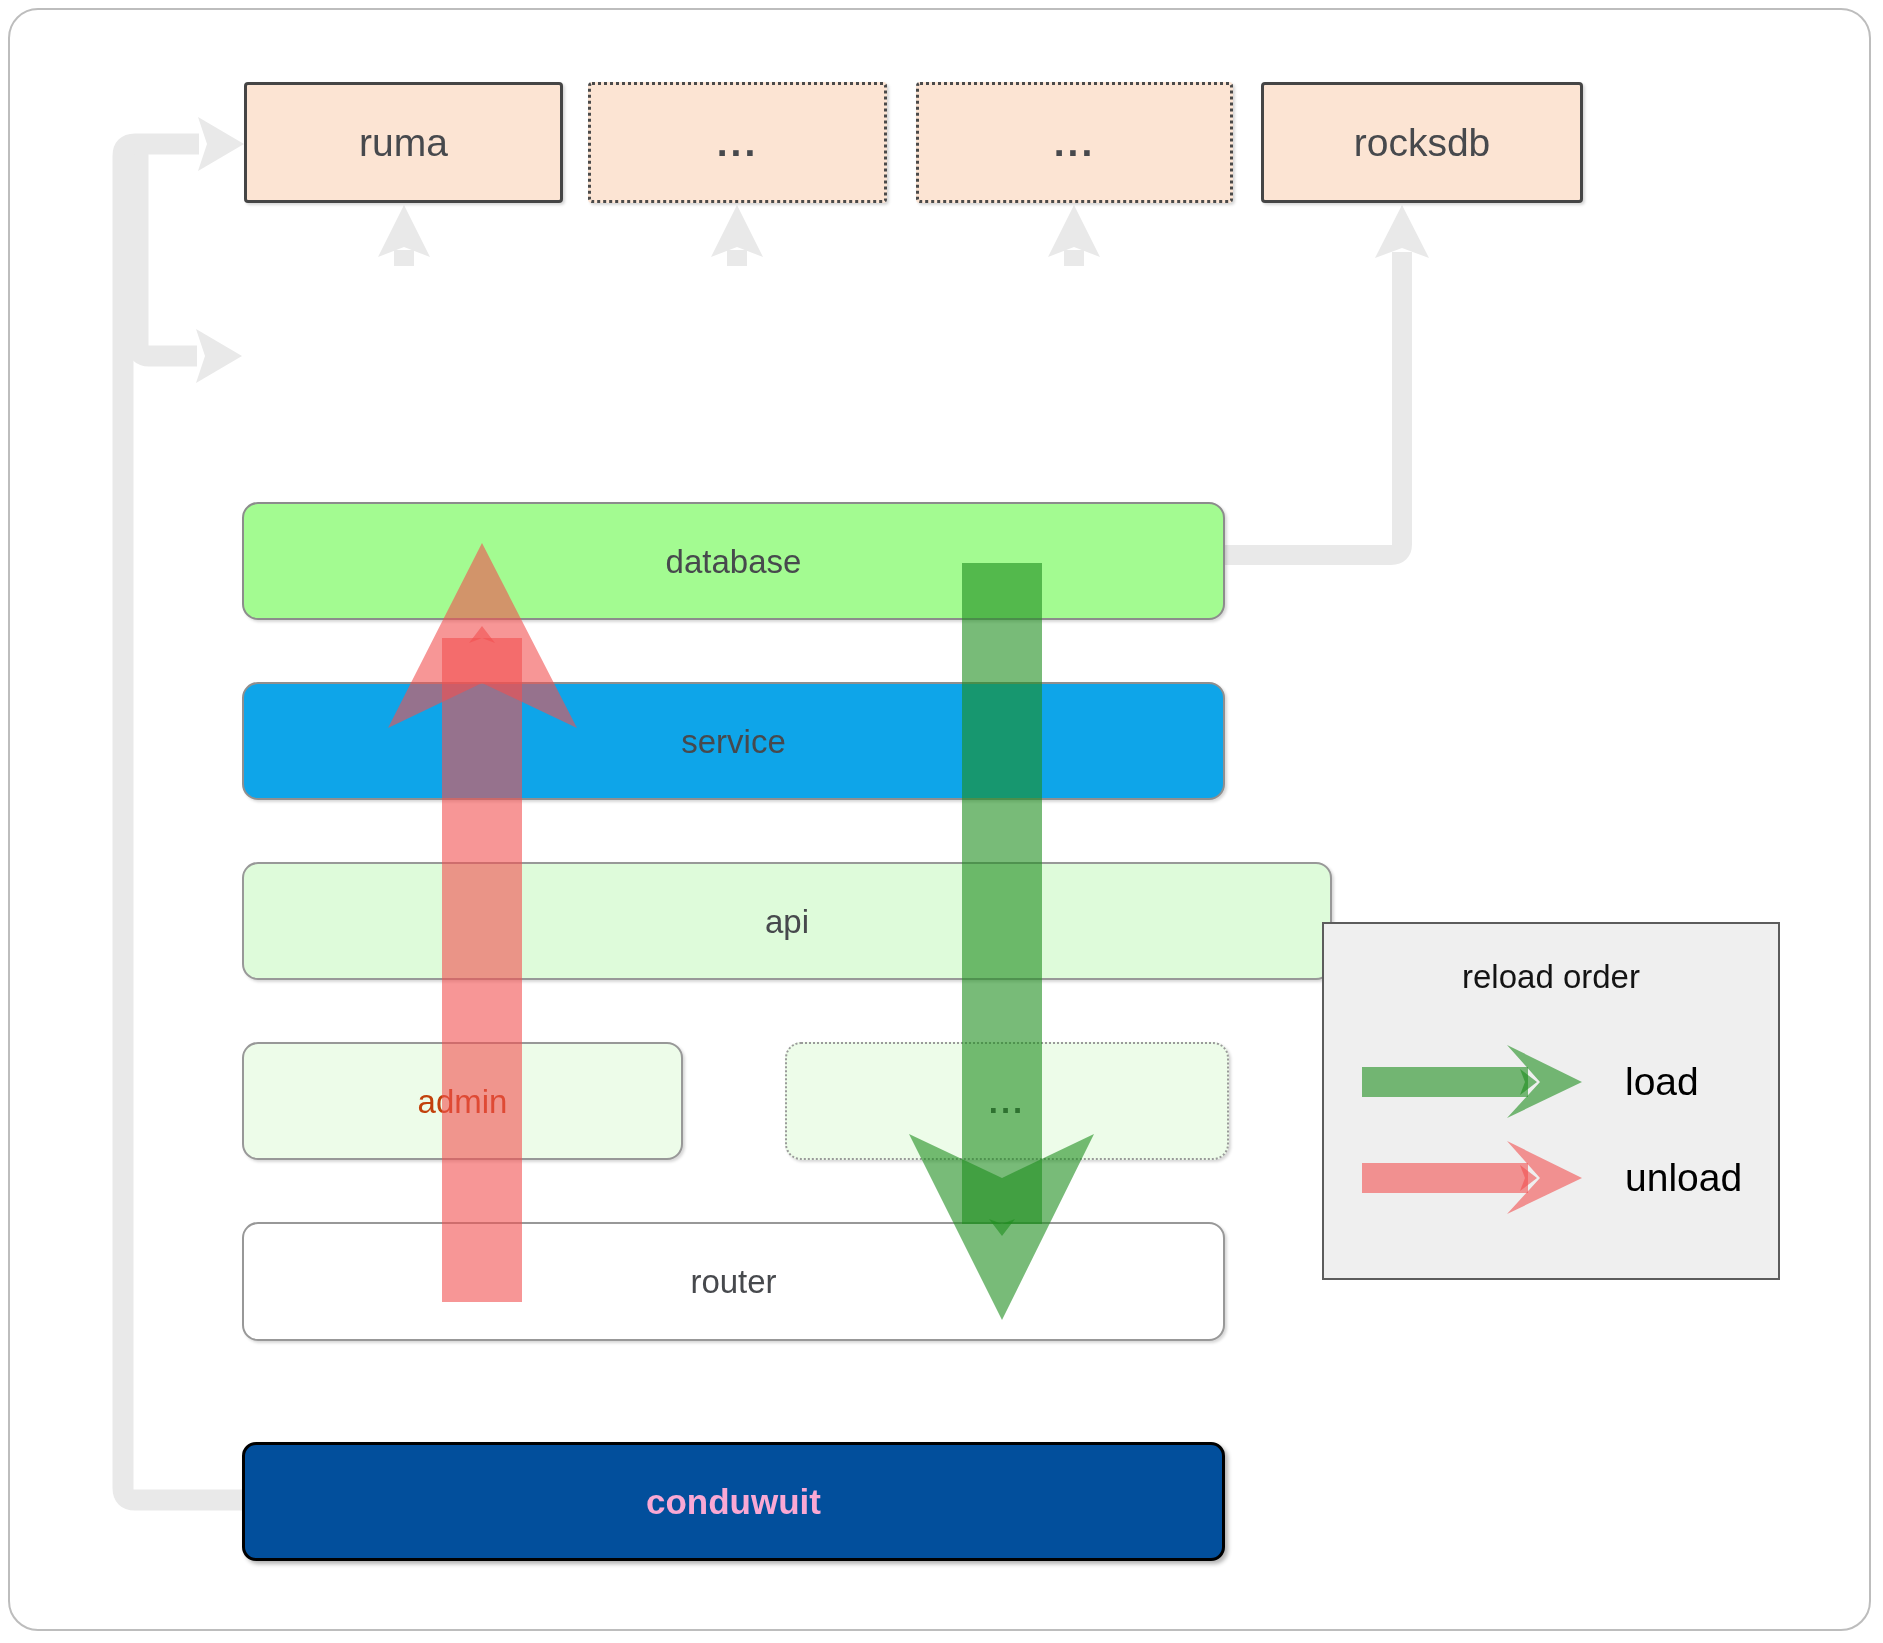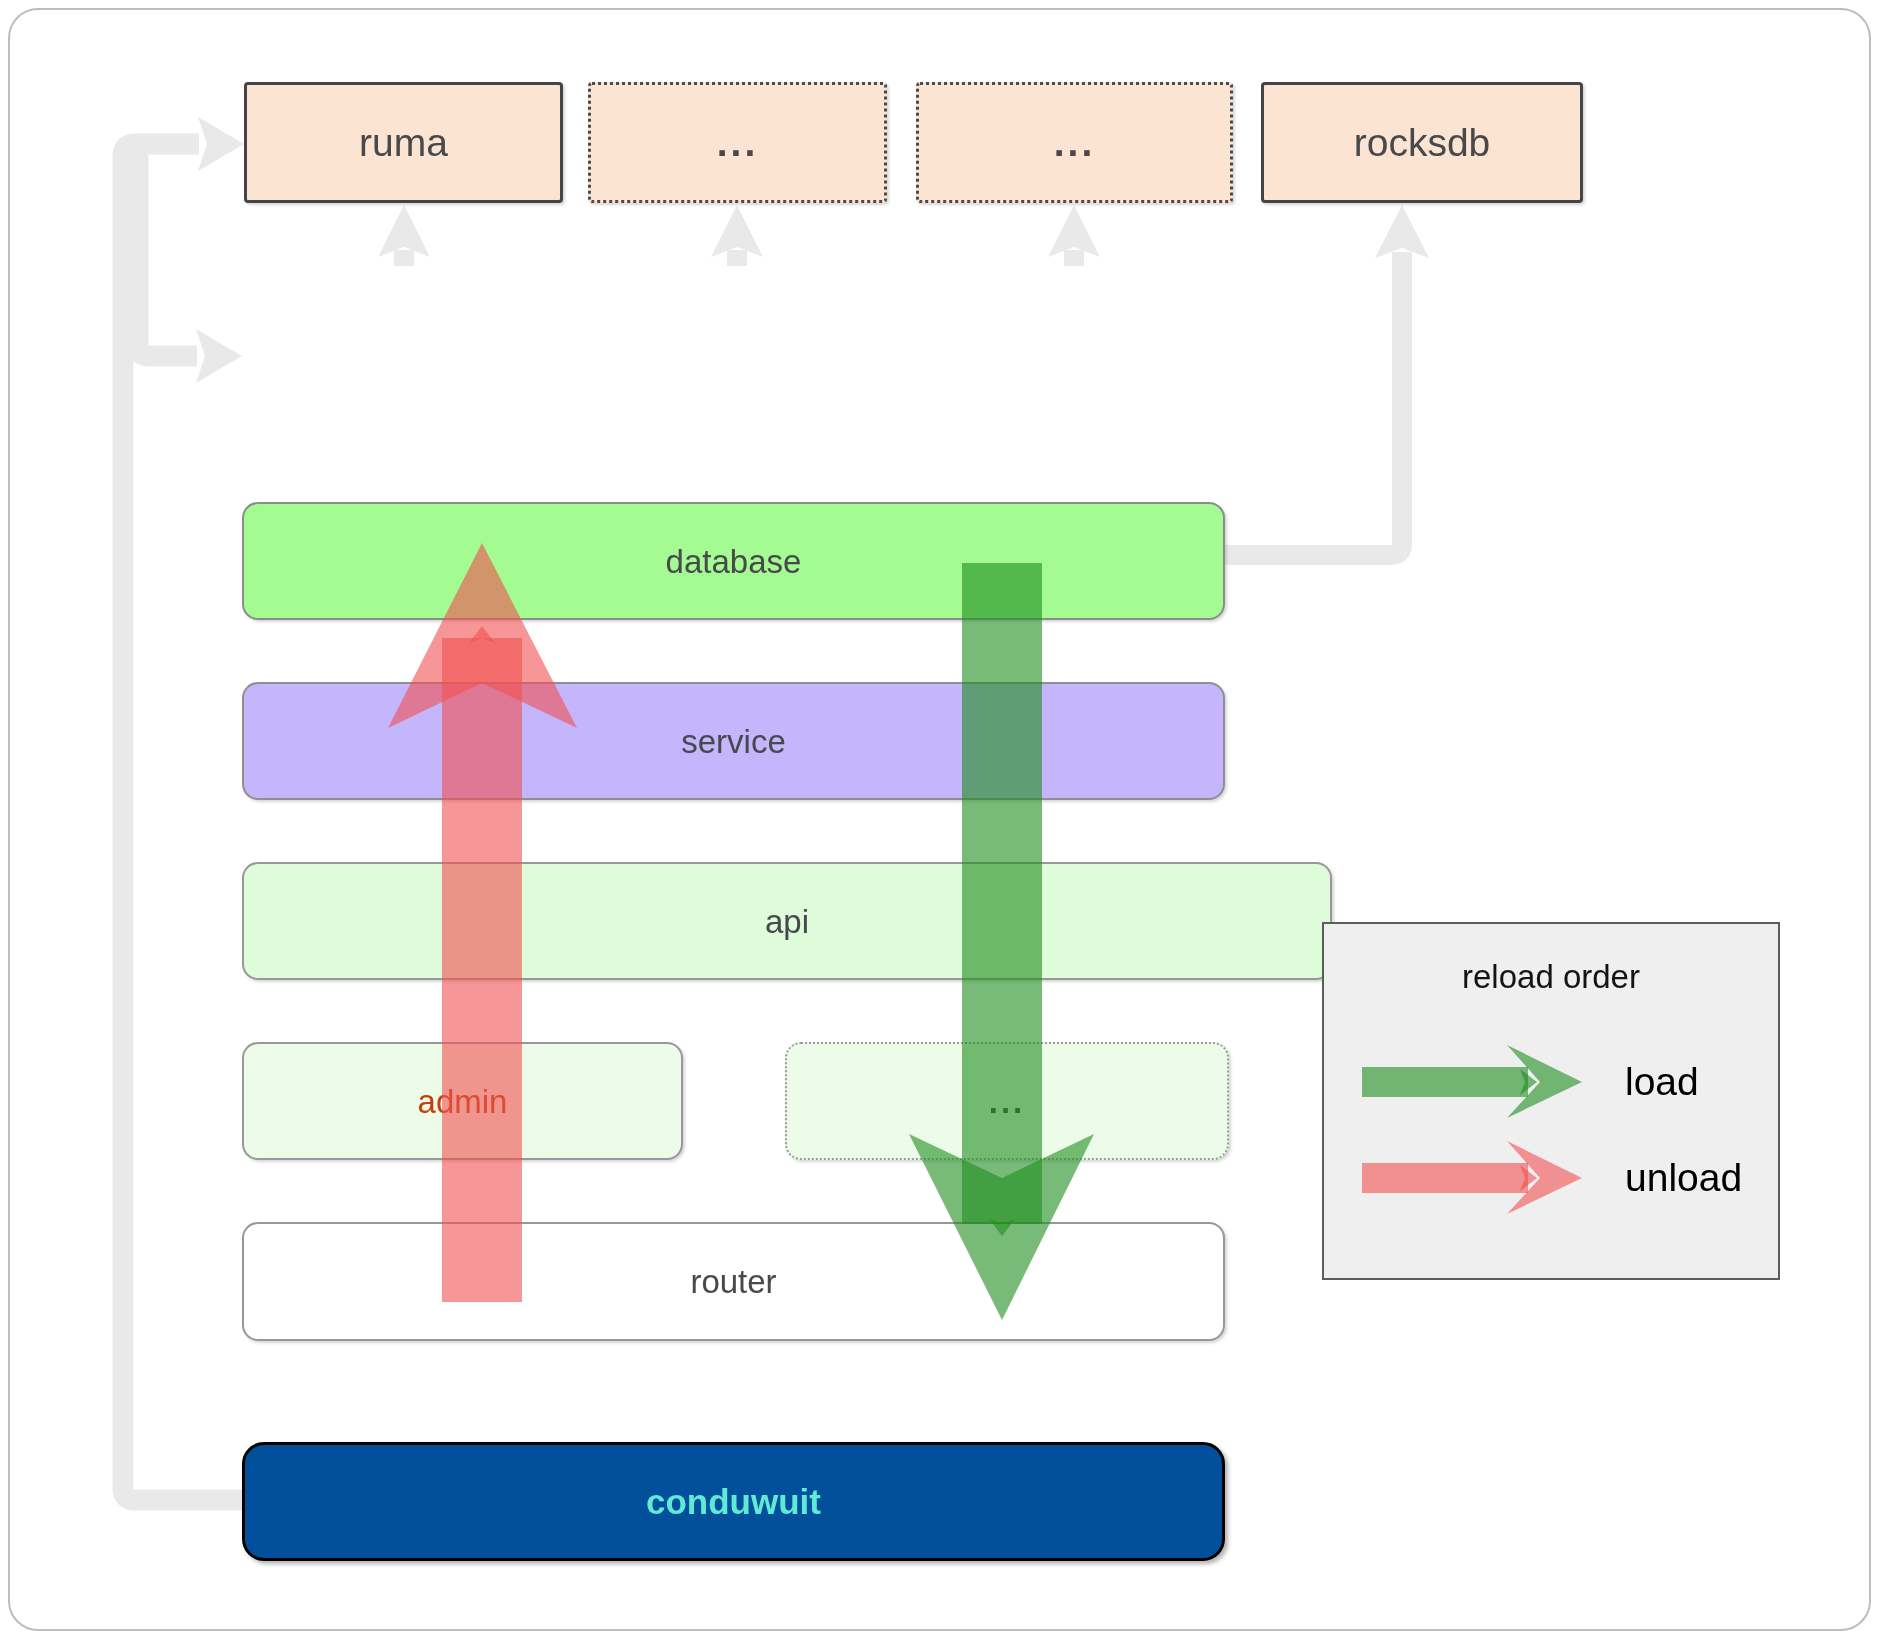--- a/index.html
+++ b/index.html
@@ -16,28 +16,28 @@
     position:absolute;display:flex;align-items:center;justify-content:center;
     box-sizing:border-box;border-radius:16px;
     font-size:33px;font-weight:500;line-height:1;color:#47494d;
     box-shadow:2px 2px 3px rgba(0,0,0,.16);
   }
   .top{border-radius:4px;font-size:39px;}
   .peach{background:#fce4d3;border:3px solid #454545;}
   .peach.dotted{border:3px dotted #4a4a4a;}
   .core{background:#d4e5fb;border:2px solid #8c8c8c;}
   .database{background:#a3fb91;border:2px solid #8c8c8c;}
-  .service{background:#c4b5fd;border:2px solid #8f8f8f;}
+  .service{background:#0ea5e9;border:2px solid #8f8f8f;}
   .api{background:#defbda;border:2px solid #989898;}
   .adminbox{background:#edfce9;border:2px solid #989898;color:#c2410c;}
   .adminbox.dotted{border:2px dotted #9a9a9a;color:#47494d;}
   .router{background:#ffffff;border:2px solid #989898;}
   .conduwuit{
-    background:#024f9c;border:3px solid #000000;border-radius:22px;
-    color:#5eead4;font-weight:600;font-size:35px;
+    background:#024f9c;border:3px solid #000000;border-radius:14px;
+    color:#f9a8d4;font-weight:600;font-size:35px;
     box-shadow:3px 3px 4px rgba(0,0,0,.3);
   }
   .dots{font-weight:700;letter-spacing:3px;}
   .legend{
     position:absolute;left:1322px;top:922px;width:458px;height:358px;
     background:#efefef;border:2px solid #5c5c5c;box-sizing:border-box;
   }
   .legend-title{
     position:absolute;left:1322px;top:958px;width:458px;
     text-align:center;font-size:33px;color:#141414;

